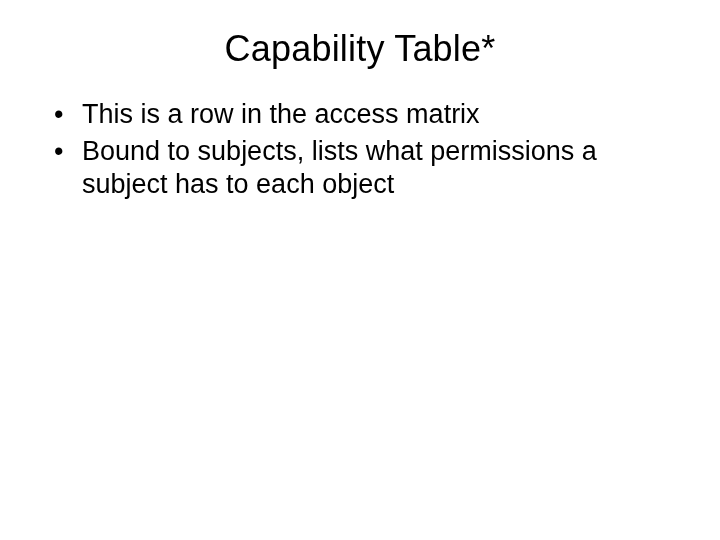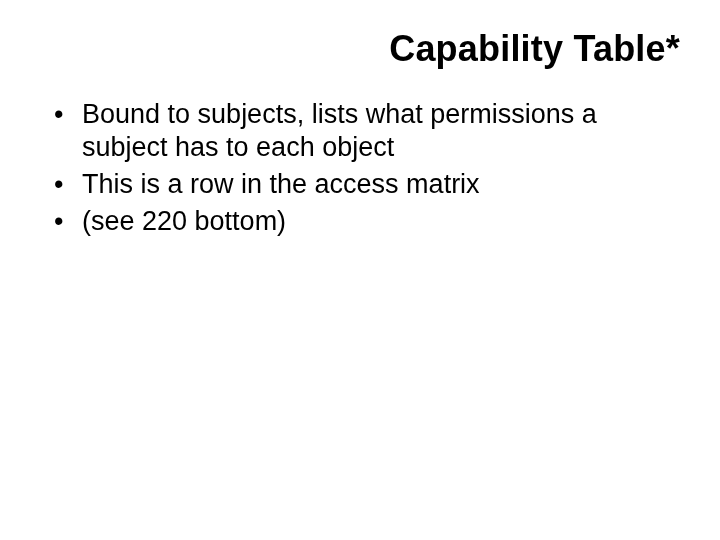--- a/index.html
+++ b/index.html
@@ -11,23 +11,23 @@
     font-family: Arial, Helvetica, sans-serif;
     color: #000000;
   }
   .slide {
     box-sizing: border-box;
     width: 720px;
     height: 540px;
     padding: 20px 40px 40px 40px;
   }
   .title {
-    text-align: right;
+    text-align: center;
     font-size: 36px;
-    font-weight: bold;
+    font-weight: normal;
     margin: 8px 0 28px 0;
     letter-spacing: 0.2px;
   }
   ul.bullets {
     list-style: none;
     padding: 0 0 0 6px;
     margin: 0;
   }
   ul.bullets li {
     position: relative;
@@ -44,17 +44,16 @@
     font-size: 27px;
     line-height: 1.22;
   }
 </style>
 </head>
 <body>
 
 <div class="slide">
   <h1 class="title">Capability Table*</h1>
   <ul class="bullets">
+    <li>This is a row in the access matrix</li>
     <li>Bound to subjects, lists what permissions a subject has to each object</li>
-    <li>This is a row in the access matrix</li>
-    <li>(see 220 bottom)</li>
   </ul>
 </div>
 
 </body></html>

